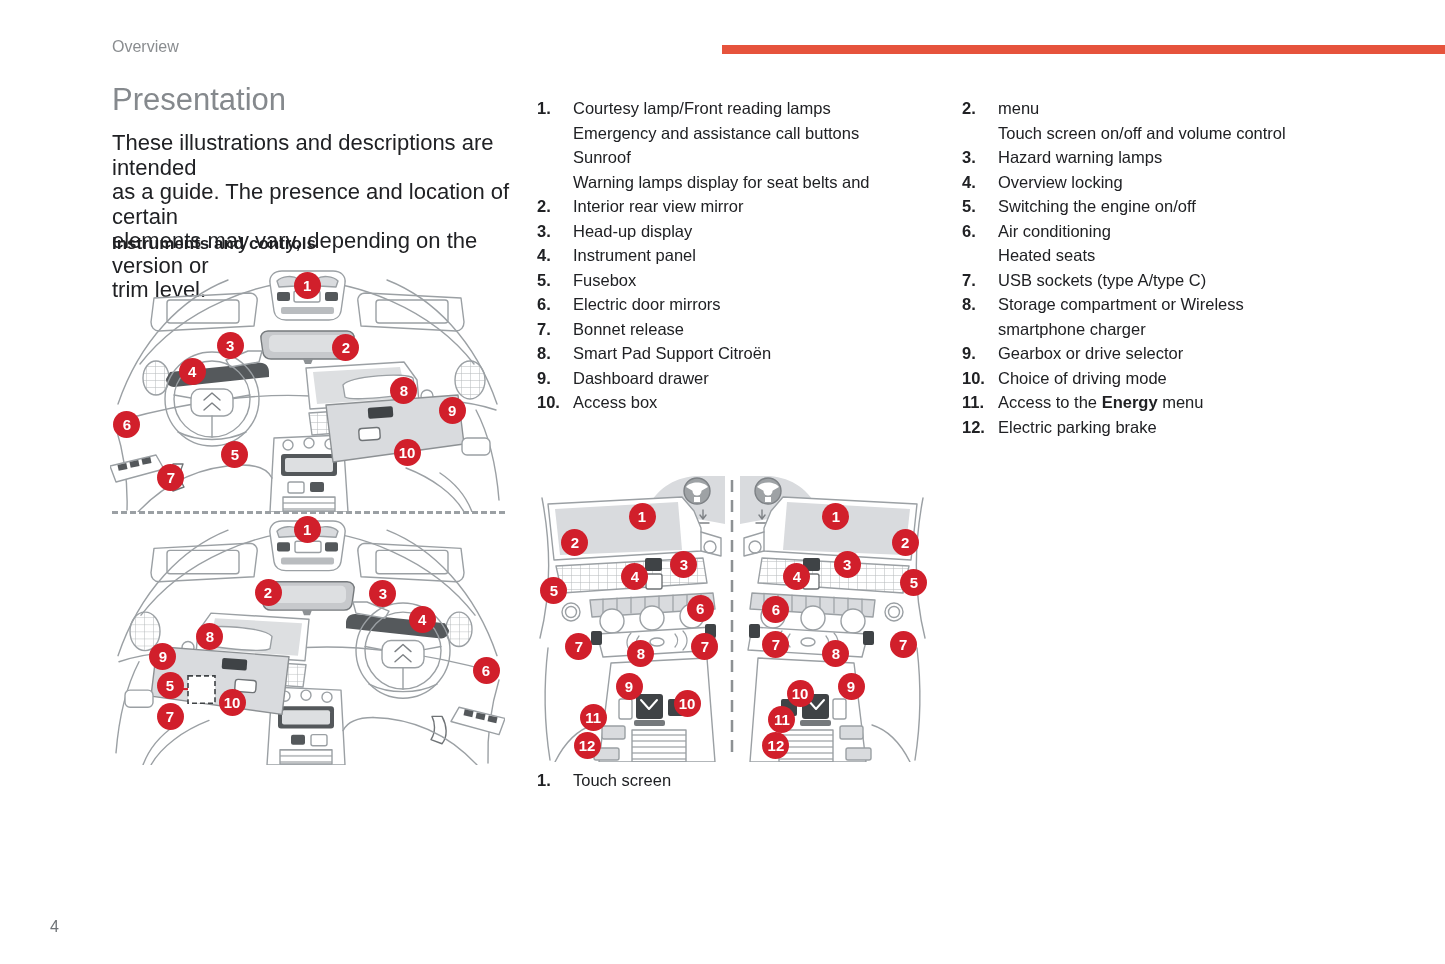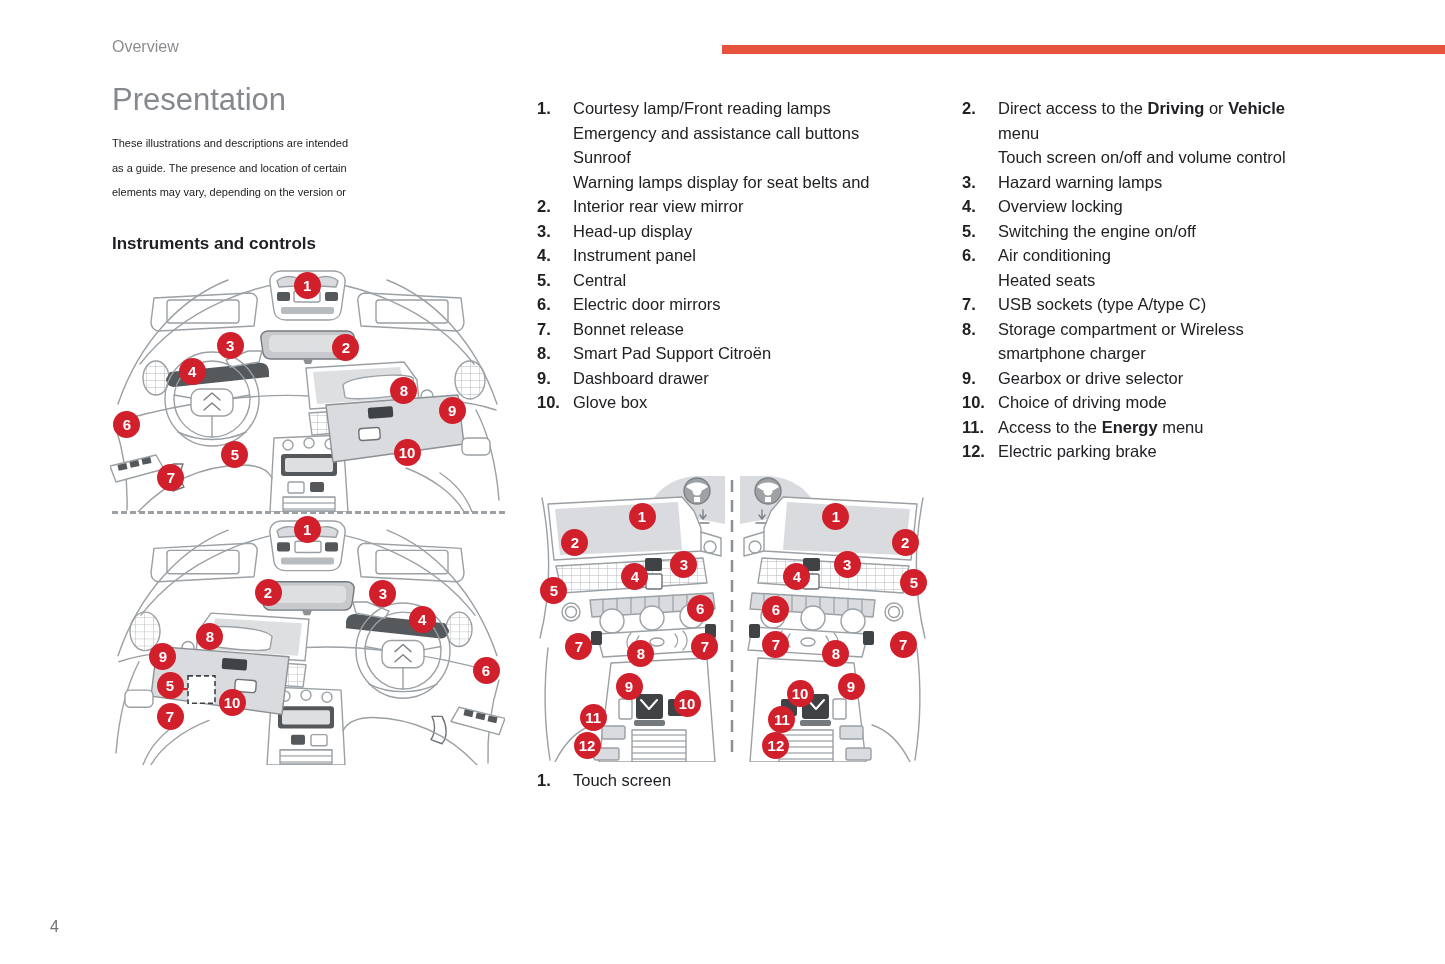--- a/index.html
+++ b/index.html
@@ -4,21 +4,21 @@
 <style>
   html,body{margin:0;padding:0;background:#ffffff;}
   body{width:1445px;height:964px;position:relative;overflow:hidden;
        font-family:"Liberation Sans","DejaVu Sans",sans-serif;color:#202124;}
   .abs{position:absolute;}
   
   .breadcrumb{left:112px;top:38px;font-size:16px;color:#8a8d90;}
   .red-bar{left:722px;top:45px;width:723px;height:9px;background:var(--accent-red,#e6533c);}
   
   .page-title{left:112px;top:82px;font-size:31px;color:#85898d;font-weight:400;margin:0;}
-  .intro-body{left:112px;top:131px;width:410px;font-size:11px;line-height:24.5px;}
+  .intro-body{left:112px;top:131px;width:410px;font-size:22px;line-height:24.5px;}
   .subheading{left:112px;top:234px;font-size:17px;font-weight:bold;margin:0;}
   
   .diagram{overflow:visible;}
   .diagram svg{display:block;width:100%;height:100%;}
   #diagram-lhd{left:110px;top:268px;width:395px;height:244px;}
   .dashed-sep{left:112px;top:511px;width:393px;height:0;border-top:3px dashed #9ba0a4;}
   #diagram-rhd{left:110px;top:518px;width:395px;height:247px;}
   #diagram-console{left:535px;top:470px;width:395px;height:292px;}
   .marker{position:absolute;width:27px;height:27px;margin:-13.5px 0 0 -13.5px;border-radius:50%;
           background:var(--marker-red,#d11f2b);color:#fff;font-weight:bold;font-size:15px;
@@ -150,20 +150,21 @@
 </svg>
 
 <span class="abs breadcrumb">Overview</span>
 <div class="abs red-bar"></div>
 
 <h1 class="abs page-title">Presentation</h1>
 <div class="abs intro-body" id="intro-body">
     <div>These illustrations and descriptions are intended</div>
     <div>as a guide. The presence and location of certain</div>
     <div>elements may vary, depending on the version or</div>
+    <div>trim level.</div>
   </div>
 <h2 class="abs subheading">Instruments and controls</h2>
 
 <div class="abs diagram" id="diagram-lhd">
   <svg viewBox="0 0 395 244">
     <use href="#dash-art"></use>
   </svg>
 <div class="marker" style="left: 49.9%; top: 7%;">1</div>
     <div class="marker" style="left: 59.7%; top: 32.4%;">2</div>
     <div class="marker" style="left: 30.4%; top: 31.6%;">3</div>
@@ -220,21 +221,21 @@
     </div>
     <div class="li">
       <span class="num">4.</span>
       <span class="lines">
         <div class="line">Instrument panel</div>
       </span>
     </div>
     <div class="li">
       <span class="num">5.</span>
       <span class="lines">
-        <div class="line">Central</div>
+        <div class="line">Fusebox</div>
       </span>
     </div>
     <div class="li">
       <span class="num">6.</span>
       <span class="lines">
         <div class="line">Electric door mirrors</div>
       </span>
     </div>
     <div class="li">
       <span class="num">7.</span>
@@ -250,21 +251,21 @@
     </div>
     <div class="li">
       <span class="num">9.</span>
       <span class="lines">
         <div class="line">Dashboard drawer</div>
       </span>
     </div>
     <div class="li">
       <span class="num">10.</span>
       <span class="lines">
-        <div class="line">Glove box</div>
+        <div class="line">Access box</div>
       </span>
     </div>
   </div>
 
 <div class="abs diagram" id="diagram-console">
   <svg viewBox="0 0 395 292">
     <use href="#console-half"></use>
     <use href="#console-half" transform="translate(395,0) scale(-1,1)"></use>
     <path d="M197,10 V286" stroke="#8d9194" stroke-width="2.5" stroke-dasharray="12 8" fill="none"></path>
   </svg>
@@ -302,21 +303,20 @@
       <span class="lines">
         <div class="line">Touch screen</div>
       </span>
     </div>
   </div>
 
 <div class="abs legend" id="list-console">
     <div class="li">
       <span class="num">2.</span>
       <span class="lines">
-        <div class="line"><span>Direct access to the </span><span class="b">Driving</span><span> or </span><span class="b">Vehicle</span></div>
         <div class="line">menu</div>
         <div class="line">Touch screen on/off and volume control</div>
       </span>
     </div>
     <div class="li">
       <span class="num">3.</span>
       <span class="lines">
         <div class="line">Hazard warning lamps</div>
       </span>
     </div>

